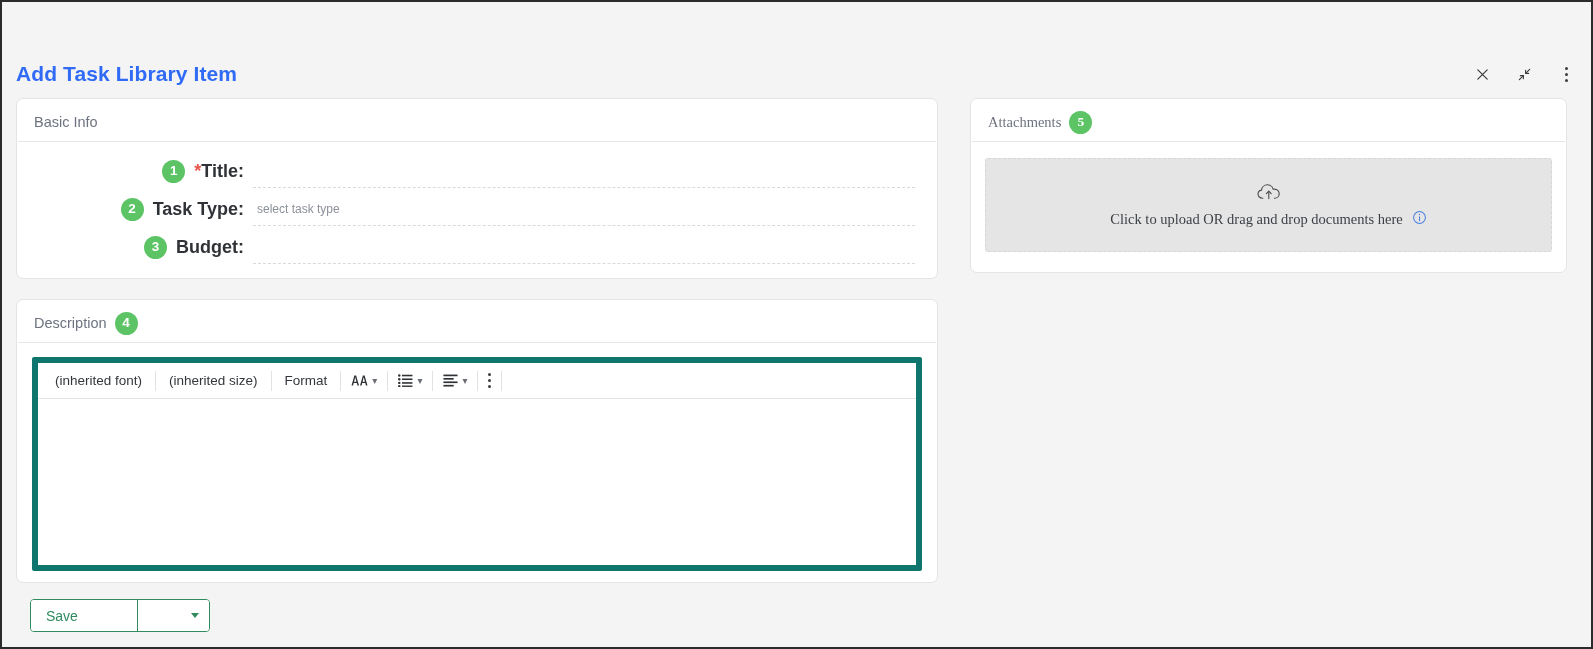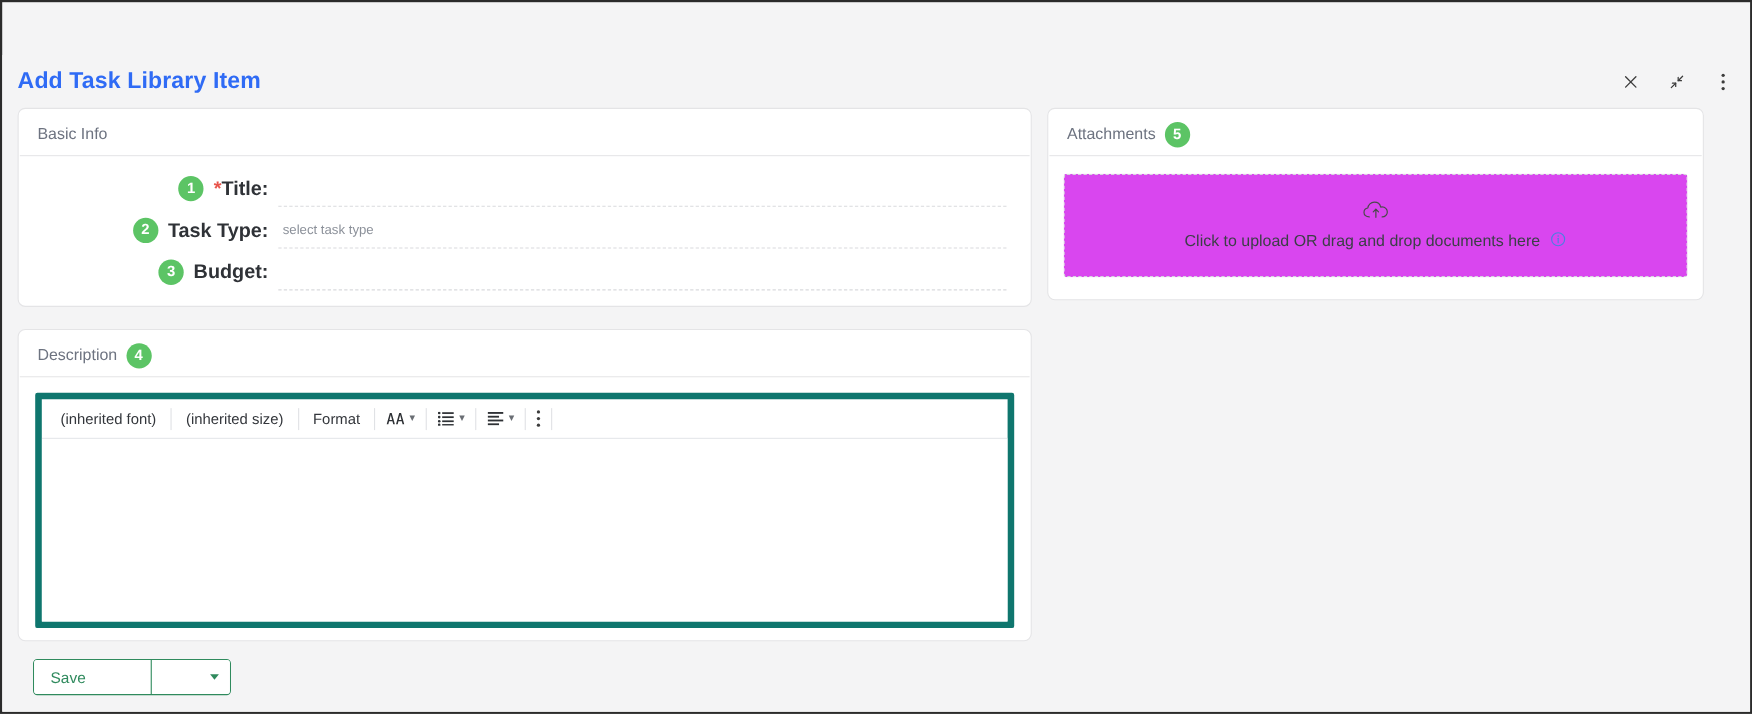--- a/index.html
+++ b/index.html
@@ -74,38 +74,39 @@
 
   
   .body-area {
     position: relative;
     padding: 0 14px;
     box-sizing: border-box;
   }
   .row-top {
     display: flex;
     align-items: flex-start;
-    gap: 14px;
+    gap: 32px;
   }
   .card {
     background: #ffffff;
     border: 1px solid #e4e4e6;
     border-radius: 7px;
   }
   .card-basic {
     width: 922px;
     height: 181px;
     box-sizing: border-box;
     flex: 0 0 auto;
   }
   .card-attach {
     width: 597px;
     height: 175px;
     box-sizing: border-box;
     flex: 0 0 auto;
+    font-family: Liberation Serif, serif;
   }
   .section-head {
     display: flex;
     align-items: center;
     gap: 8px;
     padding: 12px 16px 8px 16px;
     border-bottom: 1px solid #e6e6e8;
     margin: 0 1px;
     height: 22px;
   }
@@ -177,21 +178,21 @@
     padding: 0 4px;
   }
   .input-box::placeholder { color: #8b9099; }
 
   
   .dropzone {
     margin: 16px 14px 0 14px;
     height: 94px;
     border: 1px dashed #d4d7dc;
     border-radius: 3px;
-    background: #d946ef;
+    background: #e5e5e5;
     display: flex;
     flex-direction: column;
     align-items: center;
     justify-content: center;
     gap: 4px;
     cursor: pointer;
     box-sizing: border-box;
   }
   .cloud-icon { color: #4a4a4a; display: block; }
   .dz-text-wrap {

